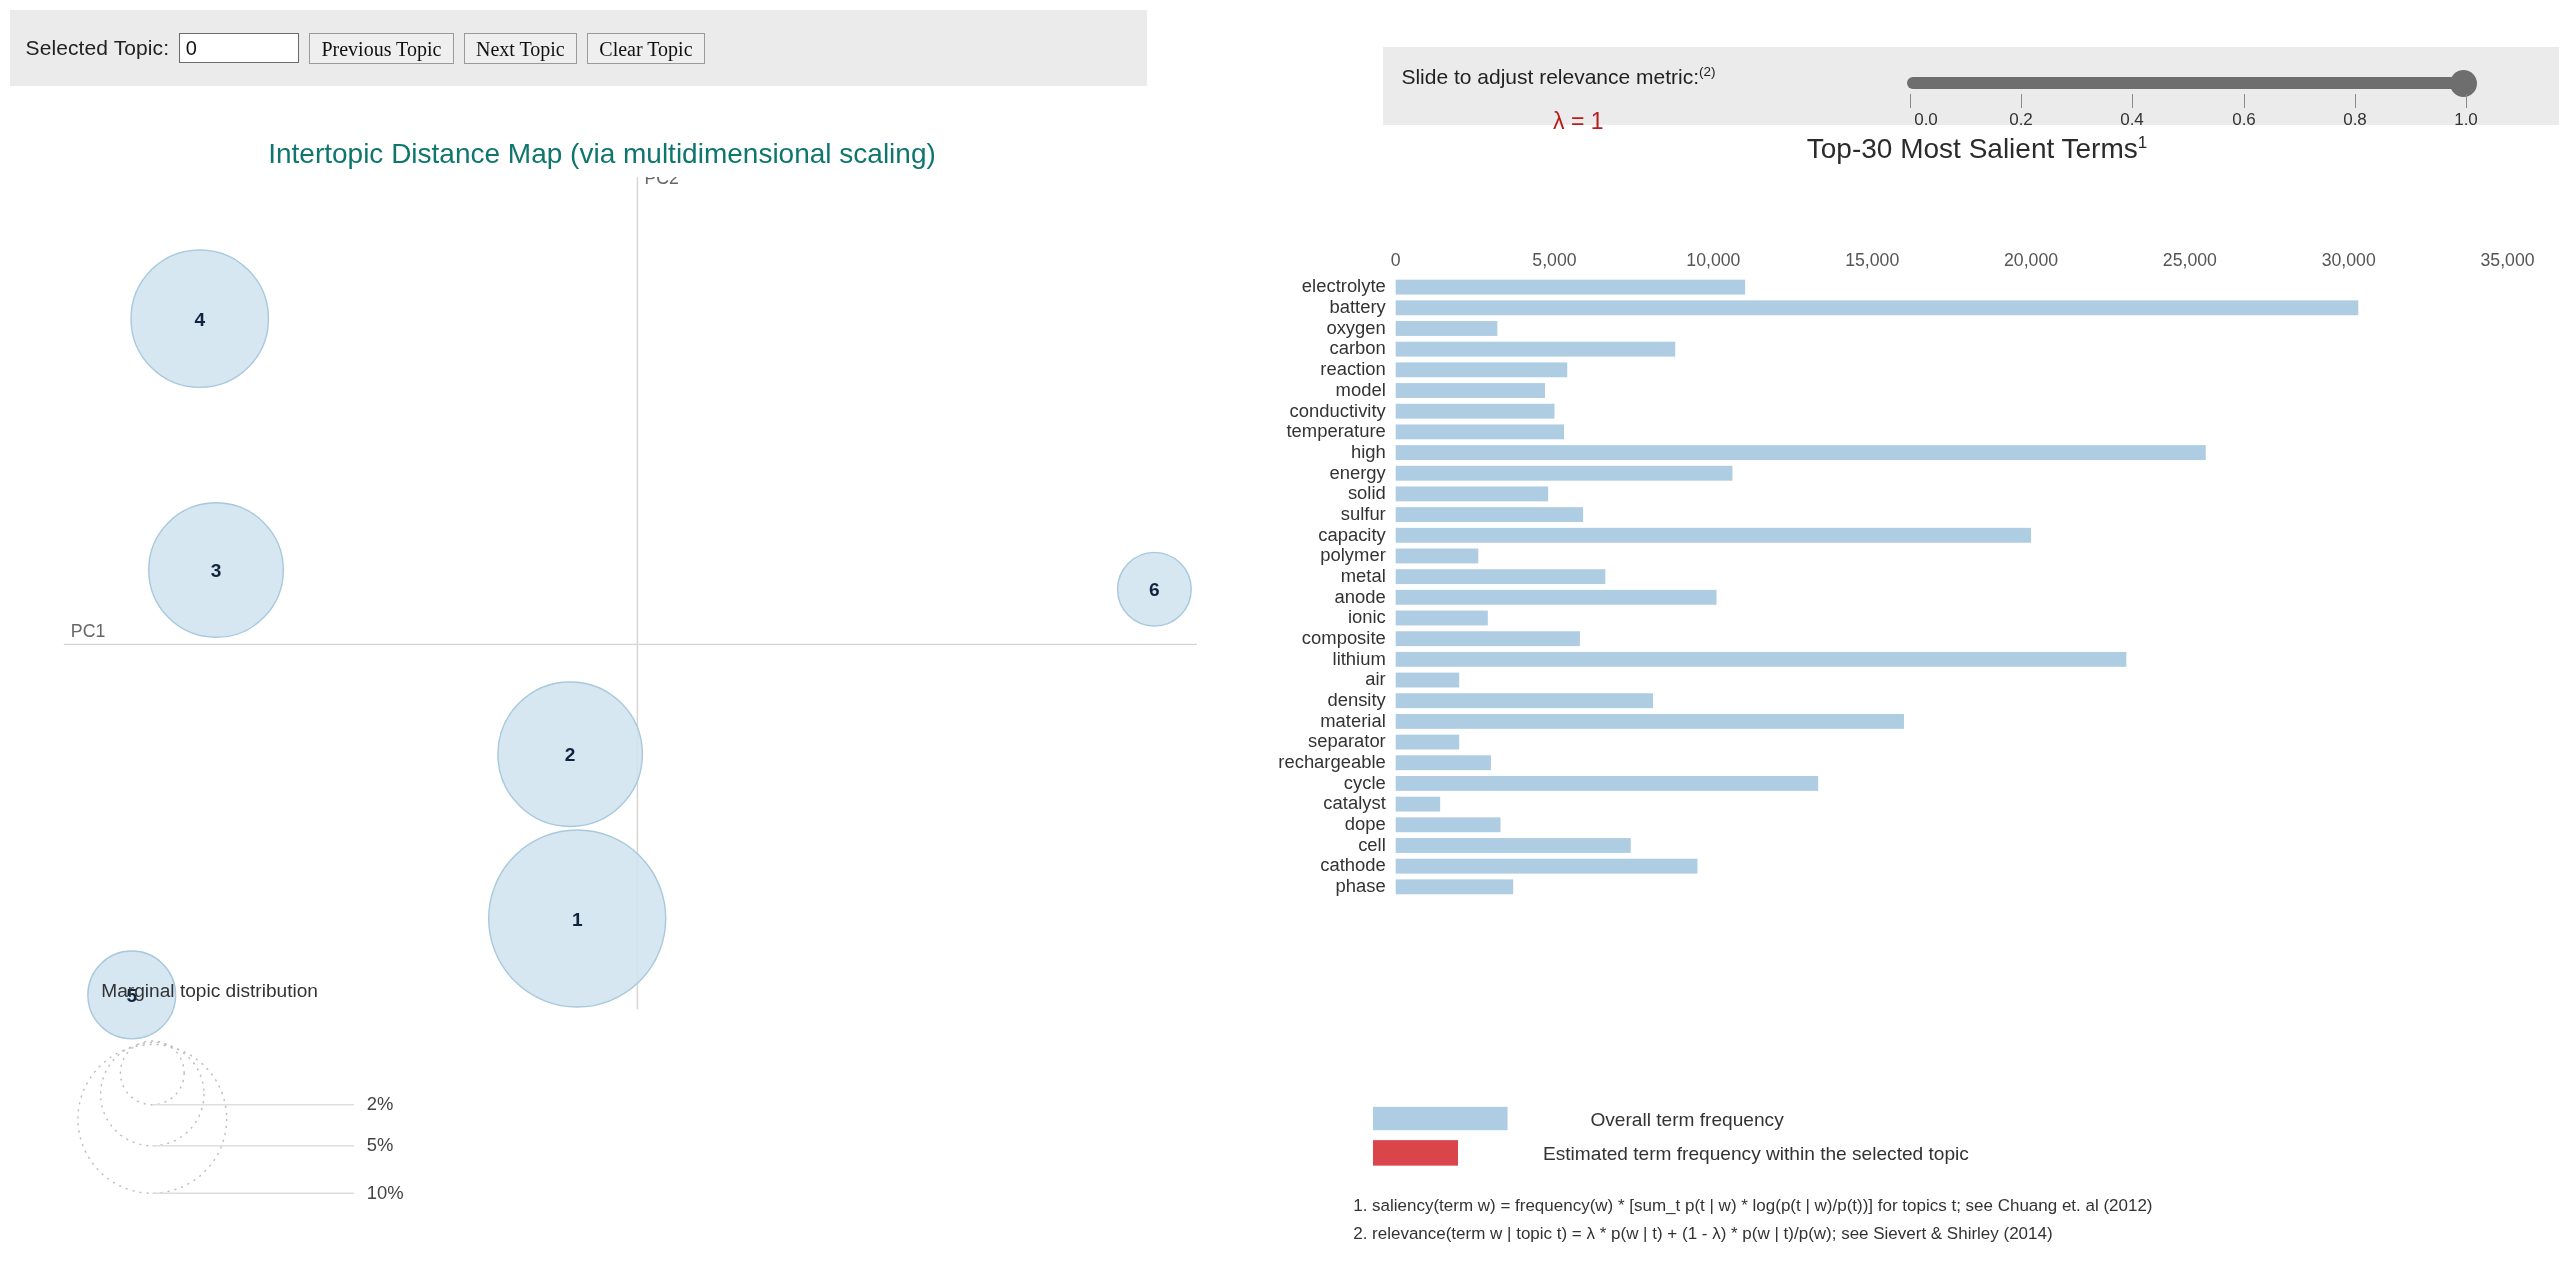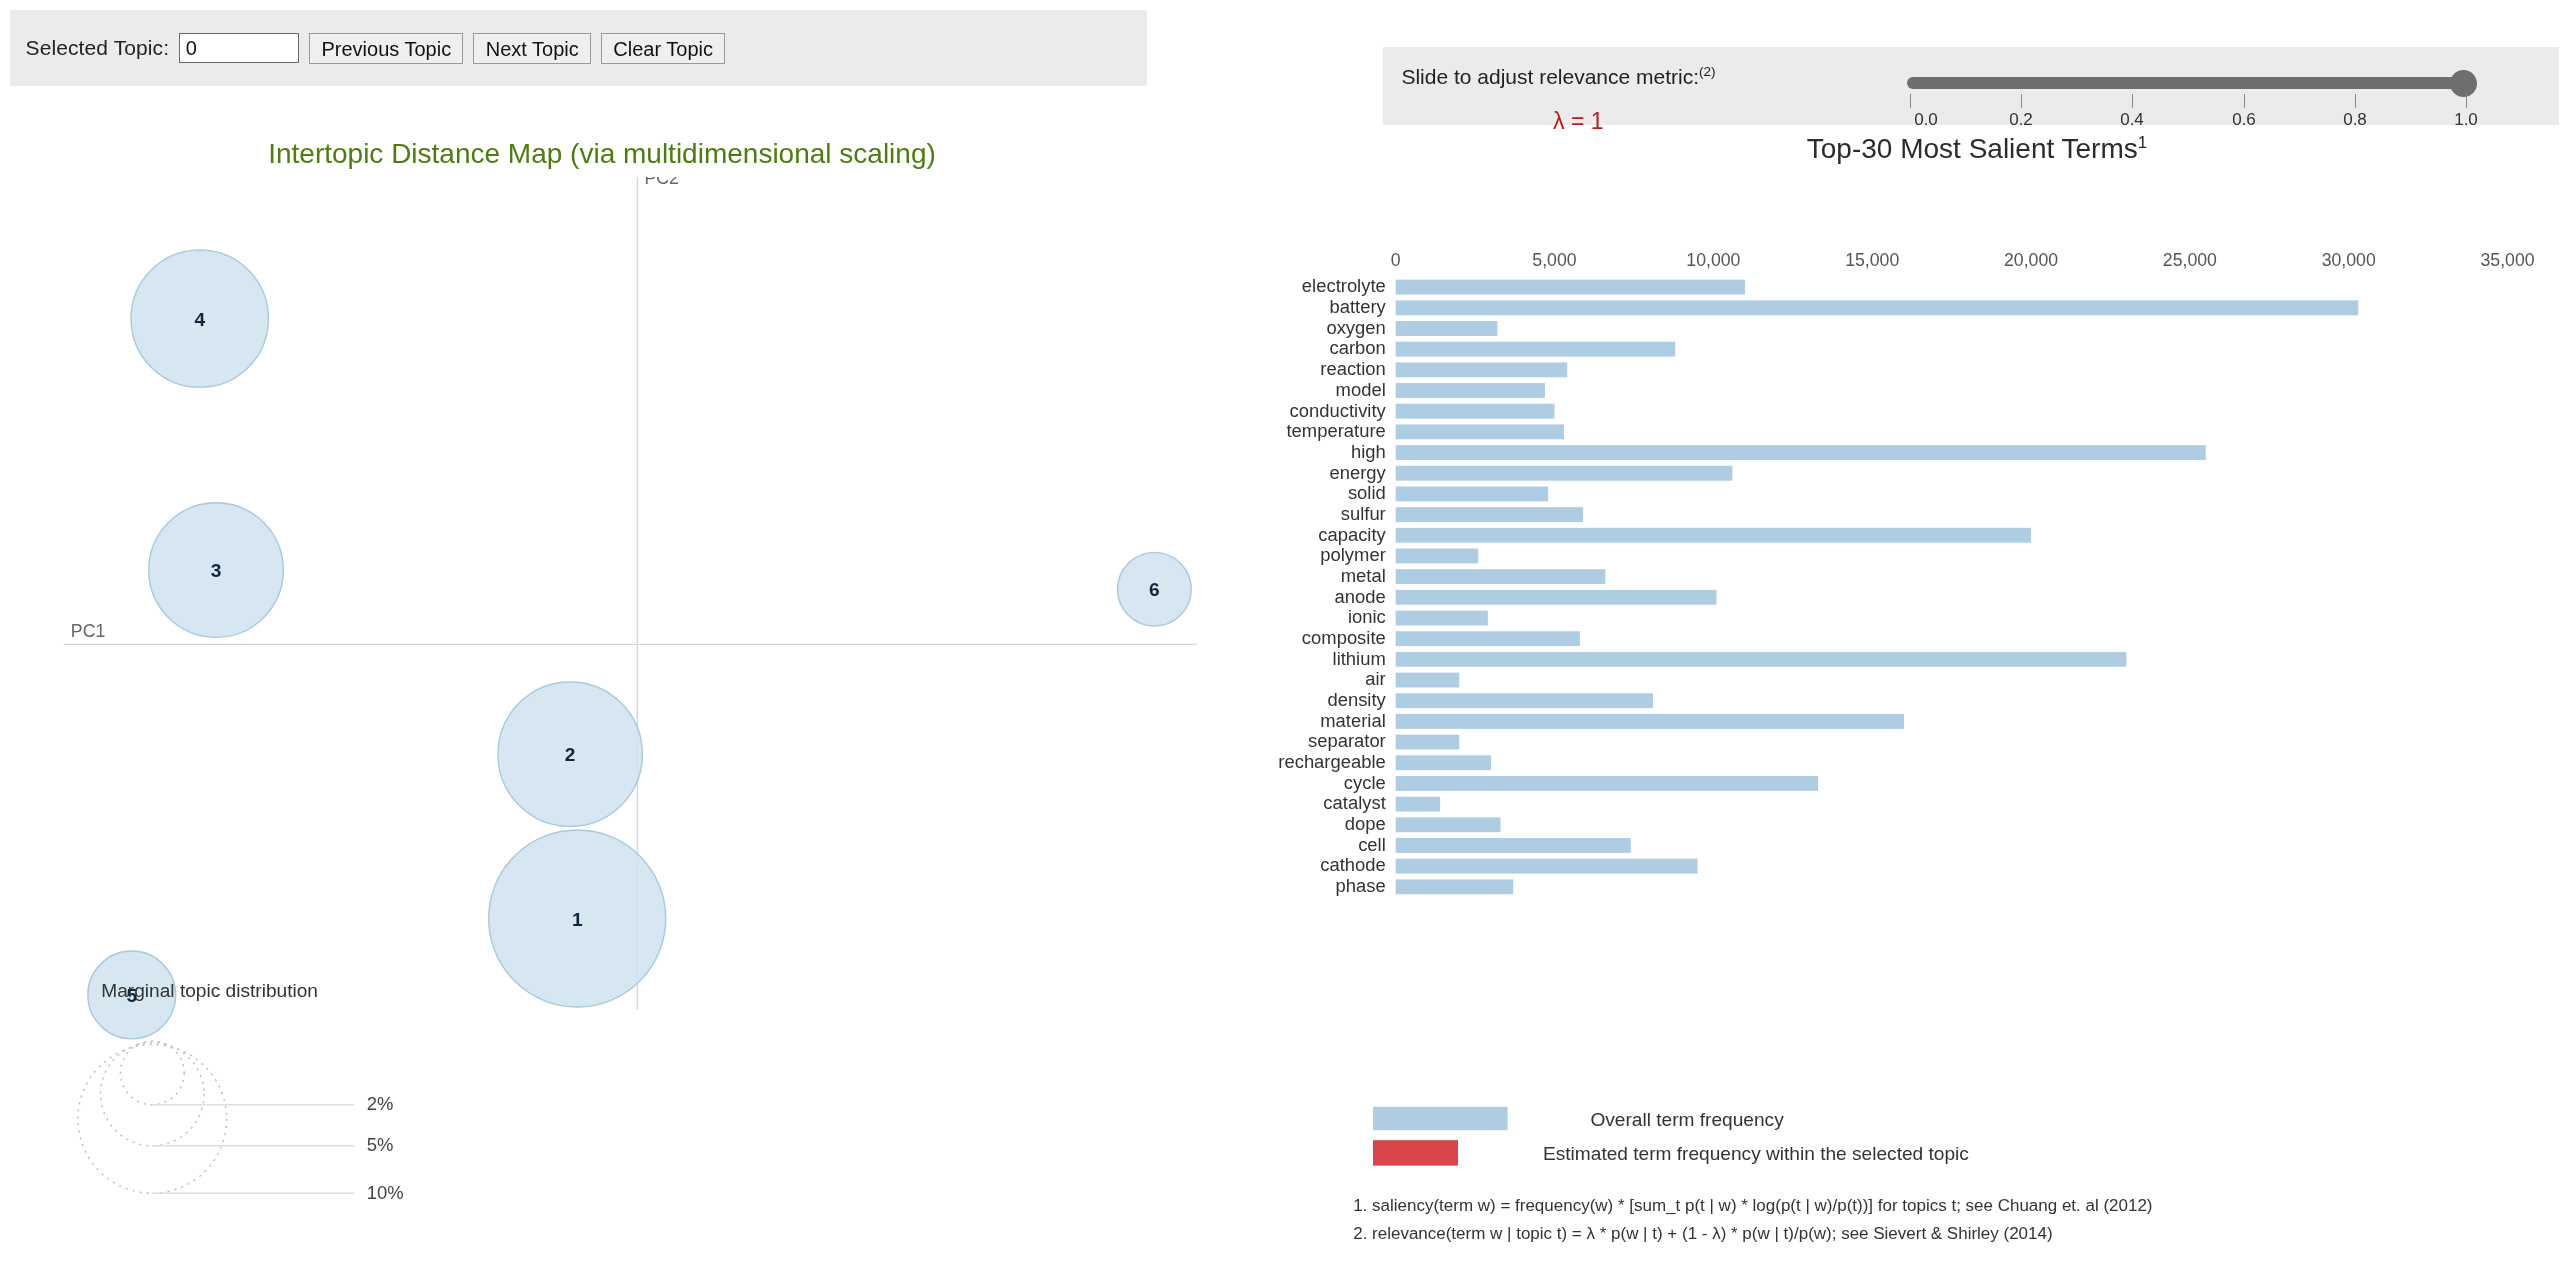--- a/index.html
+++ b/index.html
@@ -23,21 +23,21 @@
   .topic-input{
     margin-left:10px;width:120px;height:30px;
     background:#fff;border:1.4px solid #6b6b6b;
     font-size:20px;color:#111;font-family:"Liberation Sans",sans-serif;
     padding:0 5.7px;box-sizing:border-box;
   }
   .btn{
     margin-left:10px;height:31px;padding:0 11.3px;
     background:#efefef;border:0.7px solid #9a9a9a;
     font-size:20px;color:#111;line-height:30px;
-    font-family:Liberation Sans, sans-serif;
+    font-family:Liberation Serif, serif;
     white-space:nowrap;cursor:pointer;box-sizing:border-box;
   }
   .topbar-right{
     position:absolute;left:1383px;top:10px;width:1176px;height:78px;
     background:#ebebeb;box-sizing:border-box;margin-top:37px;
   }
   .slider-label{
     position:absolute;left:18.4px;top:17px;font-size:21px;color:#222;white-space:nowrap;
   }
   .slider-label sup{font-size:13.5px;}
@@ -53,21 +53,21 @@
     background:#6e6e6e;border-radius:50%;cursor:pointer;
   }
   .slider-ticks{position:absolute;left:524px;top:47px;width:567px;height:31px;}
   .slider-ticks .tk{position:absolute;top:0;width:1.4px;height:14px;background:#8a8a8a;}
   .slider-ticks .tkl{
     position:absolute;top:15.6px;font-size:17px;color:#333;transform:translateX(-50%);
   }
   
   .title-left{
     position:absolute;left:0;top:138px;width:1204px;text-align:center;
-    font-size:28px;color:#4d7c0f;font-family:"Liberation Sans",sans-serif;
+    font-size:28px;color:#0f766e;font-family:"Liberation Sans",sans-serif;
   }
   .title-right{
     position:absolute;left:1389px;top:133px;width:1176px;text-align:center;
     font-size:28px;color:#2b2b2b;
   }
   .title-right sup{font-size:17px;}
   
   .map-svg{position:absolute;left:0;top:177px;}
   
   .barchart{position:absolute;left:1204px;top:177px;}

